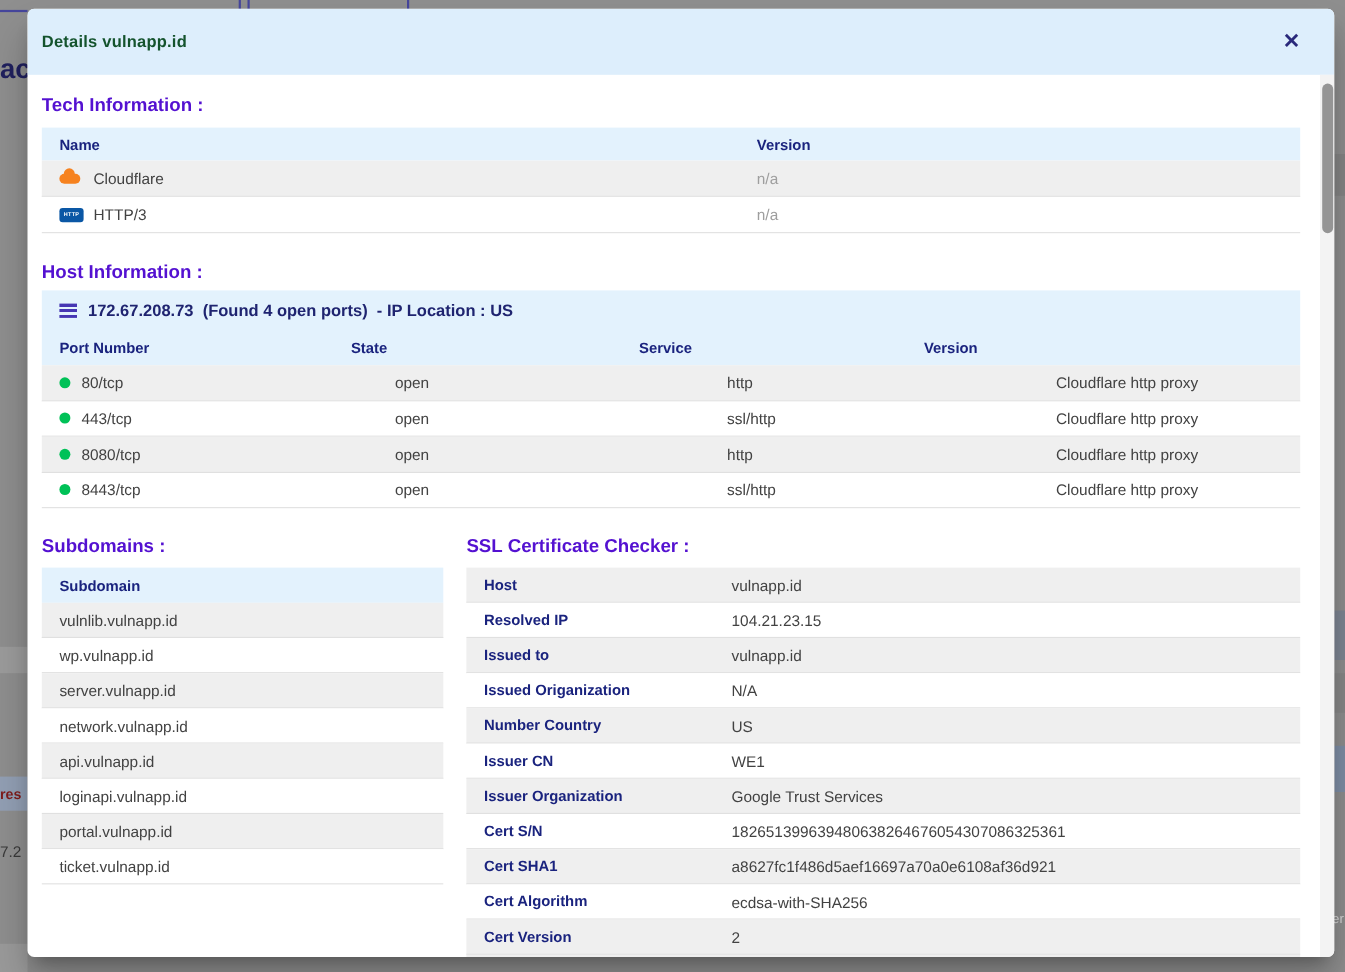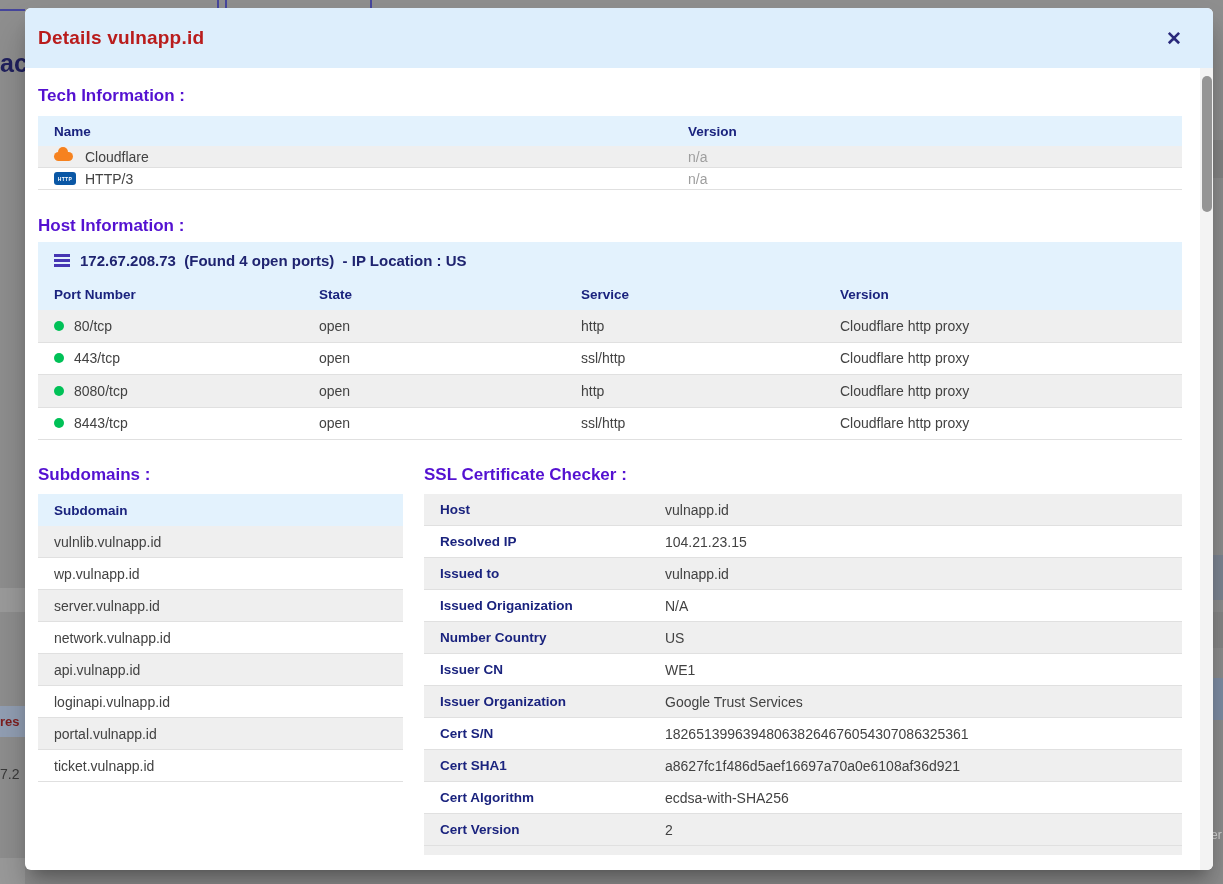--- a/index.html
+++ b/index.html
@@ -14,59 +14,59 @@
   .bg-band { background:#9c9c9c; }
   .bg-th-band { left:0; top:706px; width:25px; height:31px; background:#93a0b5; color:#7f1d1d; font-size:13px; font-weight:bold; line-height:31px; }
   .bg-val { left:0; top:766px; width:24px; color:#3a3a3a; font-size:14px; }
   .bg-right-text { left:1211px; top:828px; color:#d8d8d8; font-size:12px; }
 
   
   .modal { position:absolute; left:25px; top:8px; width:1188px; height:862px; background:#ffffff;
            border-radius:6px; overflow:hidden;
            box-shadow:0 11px 15px -7px rgba(0,0,0,.3), 0 24px 38px 3px rgba(0,0,0,.18); }
   .modal-header { height:60px; background:#ddeefc; display:flex; align-items:center; padding:0 29px 0 13px; }
-  .modal-title { font-size:19px; font-weight:bold; color:#b91c1c; letter-spacing:.2px; }
+  .modal-title { font-size:15px; font-weight:bold; color:#14532d; letter-spacing:.2px; }
   .close-btn { margin-left:auto; background:none; border:none; cursor:pointer; color:#29297b;
                font-size:19px; font-weight:bold; line-height:1; padding:2px; }
   .modal-body { padding:0 31px 0 13px; position:relative; }
 
   .section-heading { font-size:17px; font-weight:bold; color:#5411d1; }
   .h-tech { margin:18px 0 10px; }
   .h-host { margin:26px 0 6px; }
 
   
   .cell { font-size:14px; color:#424242; display:flex; align-items:center; }
   .t-head .cell { font-size:13.5px; font-weight:bold; color:#1a237e; }
   .t-row { border-bottom:1px solid #e0e0e0; }
   .repeat-body > .t-row:nth-child(even) { background:#ffffff; }
   .repeat-body > .t-row:nth-child(odd)  { background:#efefef; }
 
   
   .tech-grid { display:grid; grid-template-columns:650px 1fr; }
   .tech-table .t-head { background:#e3f2fd; height:30px; }
-  .tech-table .t-row { height:22px; }
+  .tech-table .t-row { height:33px; }
   .pad-first { padding-left:16px; }
   .na-text { color:#9e9e9e; }
 
   .tech-icon { display:inline-block; width:22px; margin-right:9px; position:relative; }
   .tech-icon[data-icon="cloudflare-icon"] { height:9px; }
   .tech-icon[data-icon="cloudflare-icon"]::before { content:""; position:absolute; left:0; top:0; width:19px; height:9px; background:#f6821f; border-radius:5px; }
   .tech-icon[data-icon="cloudflare-icon"]::after { content:""; position:absolute; left:4px; top:-5px; width:10px; height:10px; background:#f6821f; border-radius:50%; }
   .tech-icon[data-icon="http3-badge-icon"] { width:22px; height:13px; background:#0a57a5; border:1px solid #titi063e79; border-radius:3px; margin-right:9px; }
   .tech-icon[data-icon="http3-badge-icon"]::before { content:"HTTP"; position:absolute; inset:0; color:#fff; font-size:5px; font-weight:bold; display:flex; align-items:center; justify-content:center; letter-spacing:.3px; }
 
   
   .host-block { background:#e3f2fd; }
   .ip-row { display:flex; align-items:center; height:36px; padding:0 16px; }
   .server-icon { display:inline-block; width:16px; height:13px; margin-right:10px;
                  background:linear-gradient(#4636b3 0 3px, transparent 3px 5px, #4636b3 5px 8px, transparent 8px 10px, #4636b3 10px 13px); }
   .ip-text { font-size:15px; font-weight:bold; color:#1f2470; white-space:pre-wrap; }
   .host-grid { display:grid; grid-template-columns:281px 262px 259px 1fr; }
   .host-block .t-head { height:32px; }
-  .host-table .t-row { height:32.5px; }
+  .host-table .t-row { height:32.5px;gap:40px; }
   .port-dot { width:10px; height:10px; border-radius:50%; background:#00c157; margin-right:10px; flex:none; }
 
   
   .columns { display:flex; gap:21px; margin-top:25px; align-items:flex-start; }
   .col-left { width:365px; flex:none; }
   .col-right { flex:1; min-width:0; }
   .col-heading { margin:0 0 9px; }
 
   .sub-table .t-head { background:#e3f2fd; height:32px; }
   .sub-table .t-row { height:32px; }

